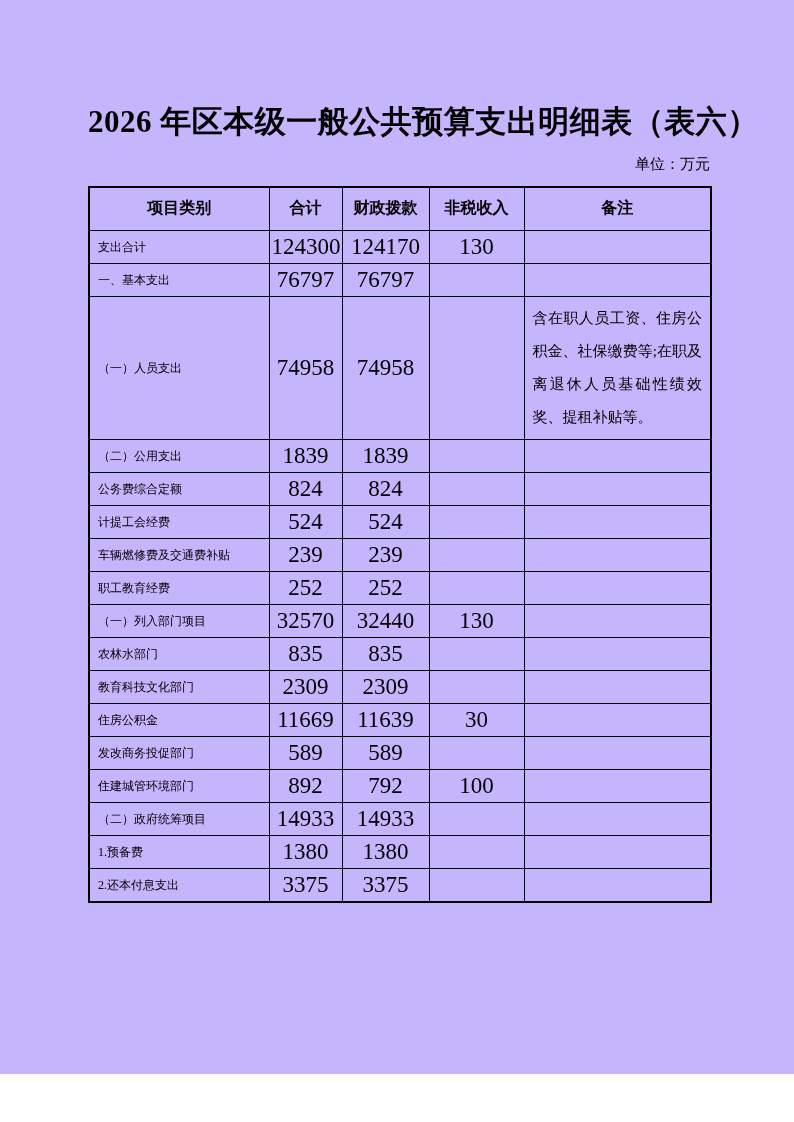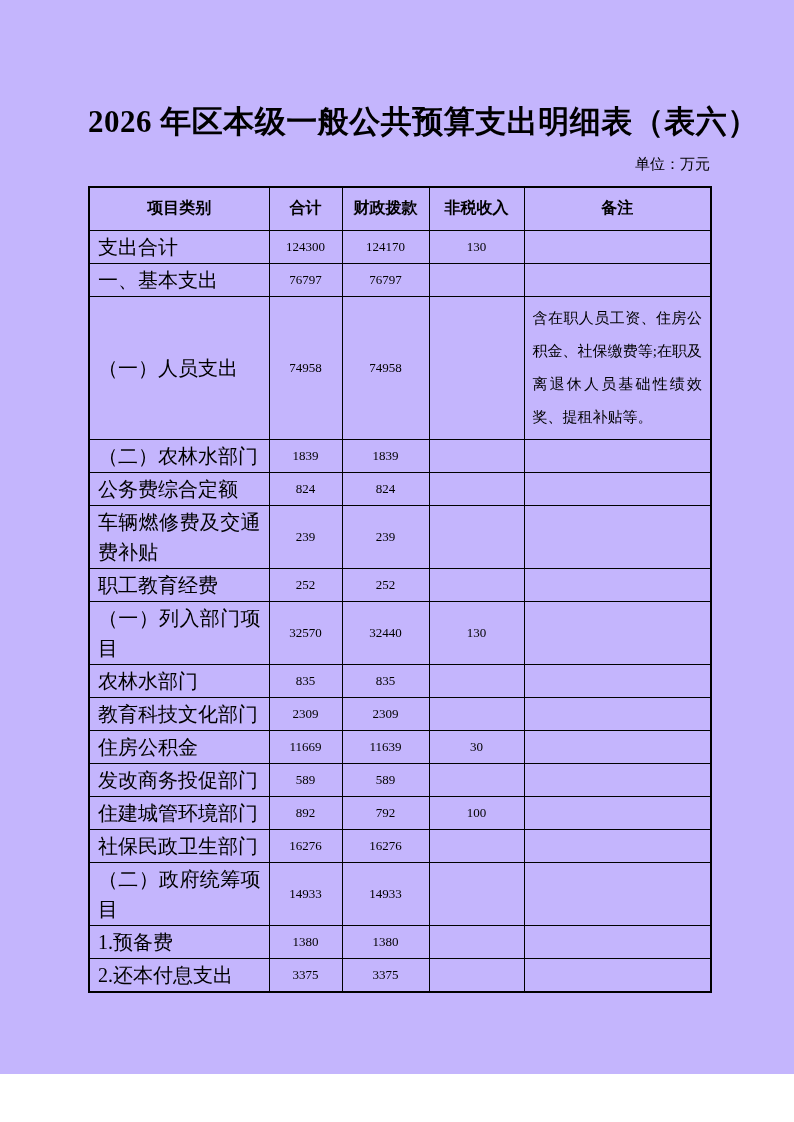--- a/index.html
+++ b/index.html
@@ -47,30 +47,30 @@
     overflow: hidden;
   }
   table.budget th {
     font-size: 16px;
     font-weight: bold;
     height: 43px;
     text-align: center;
     padding: 0 2px;
   }
   td.label {
-    font-size: 20px;
+    font-size: 12px;
     line-height: 30px;
     padding: 1px 8px;
     text-align: justify;
     text-justify: inter-character;
     vertical-align: middle;
     height: 31px;
   }
   td.num {
-    font-size: 13px;
+    font-size: 23px;
     text-align: center;
     vertical-align: middle;
     padding: 1px 2px;
     height: 31px;
   }
   td.remark-cell {
     font-size: 15px;
     vertical-align: middle;
     padding: 0 8px;
     height: 31px;
@@ -121,30 +121,37 @@
     <td class="remark-cell"></td>
   </tr>
         <tr>
     <td class="label">（一）人员支出</td>
     <td class="num">74958</td>
     <td class="num">74958</td>
     <td class="num"></td>
     <td class="remark-cell remark">含在职人员工资、住房公积金、社保缴费等;在职及离退休人员基础性绩效奖、提租补贴等。</td>
   </tr>
         <tr>
-    <td class="label">（二）农林水部门</td>
+    <td class="label">（二）公用支出</td>
     <td class="num">1839</td>
     <td class="num">1839</td>
     <td class="num"></td>
     <td class="remark-cell"></td>
   </tr>
         <tr>
     <td class="label">公务费综合定额</td>
     <td class="num">824</td>
     <td class="num">824</td>
+    <td class="num"></td>
+    <td class="remark-cell"></td>
+  </tr>
+        <tr>
+    <td class="label">计提工会经费</td>
+    <td class="num">524</td>
+    <td class="num">524</td>
     <td class="num"></td>
     <td class="remark-cell"></td>
   </tr>
         <tr>
     <td class="label">车辆燃修费及交通费补贴</td>
     <td class="num">239</td>
     <td class="num">239</td>
     <td class="num"></td>
     <td class="remark-cell"></td>
   </tr>
@@ -188,27 +195,20 @@
     <td class="num">589</td>
     <td class="num">589</td>
     <td class="num"></td>
     <td class="remark-cell"></td>
   </tr>
         <tr>
     <td class="label">住建城管环境部门</td>
     <td class="num">892</td>
     <td class="num">792</td>
     <td class="num">100</td>
-    <td class="remark-cell"></td>
-  </tr>
-        <tr>
-    <td class="label">社保民政卫生部门</td>
-    <td class="num">16276</td>
-    <td class="num">16276</td>
-    <td class="num"></td>
     <td class="remark-cell"></td>
   </tr>
         <tr>
     <td class="label">（二）政府统筹项目</td>
     <td class="num">14933</td>
     <td class="num">14933</td>
     <td class="num"></td>
     <td class="remark-cell"></td>
   </tr>
         <tr>

